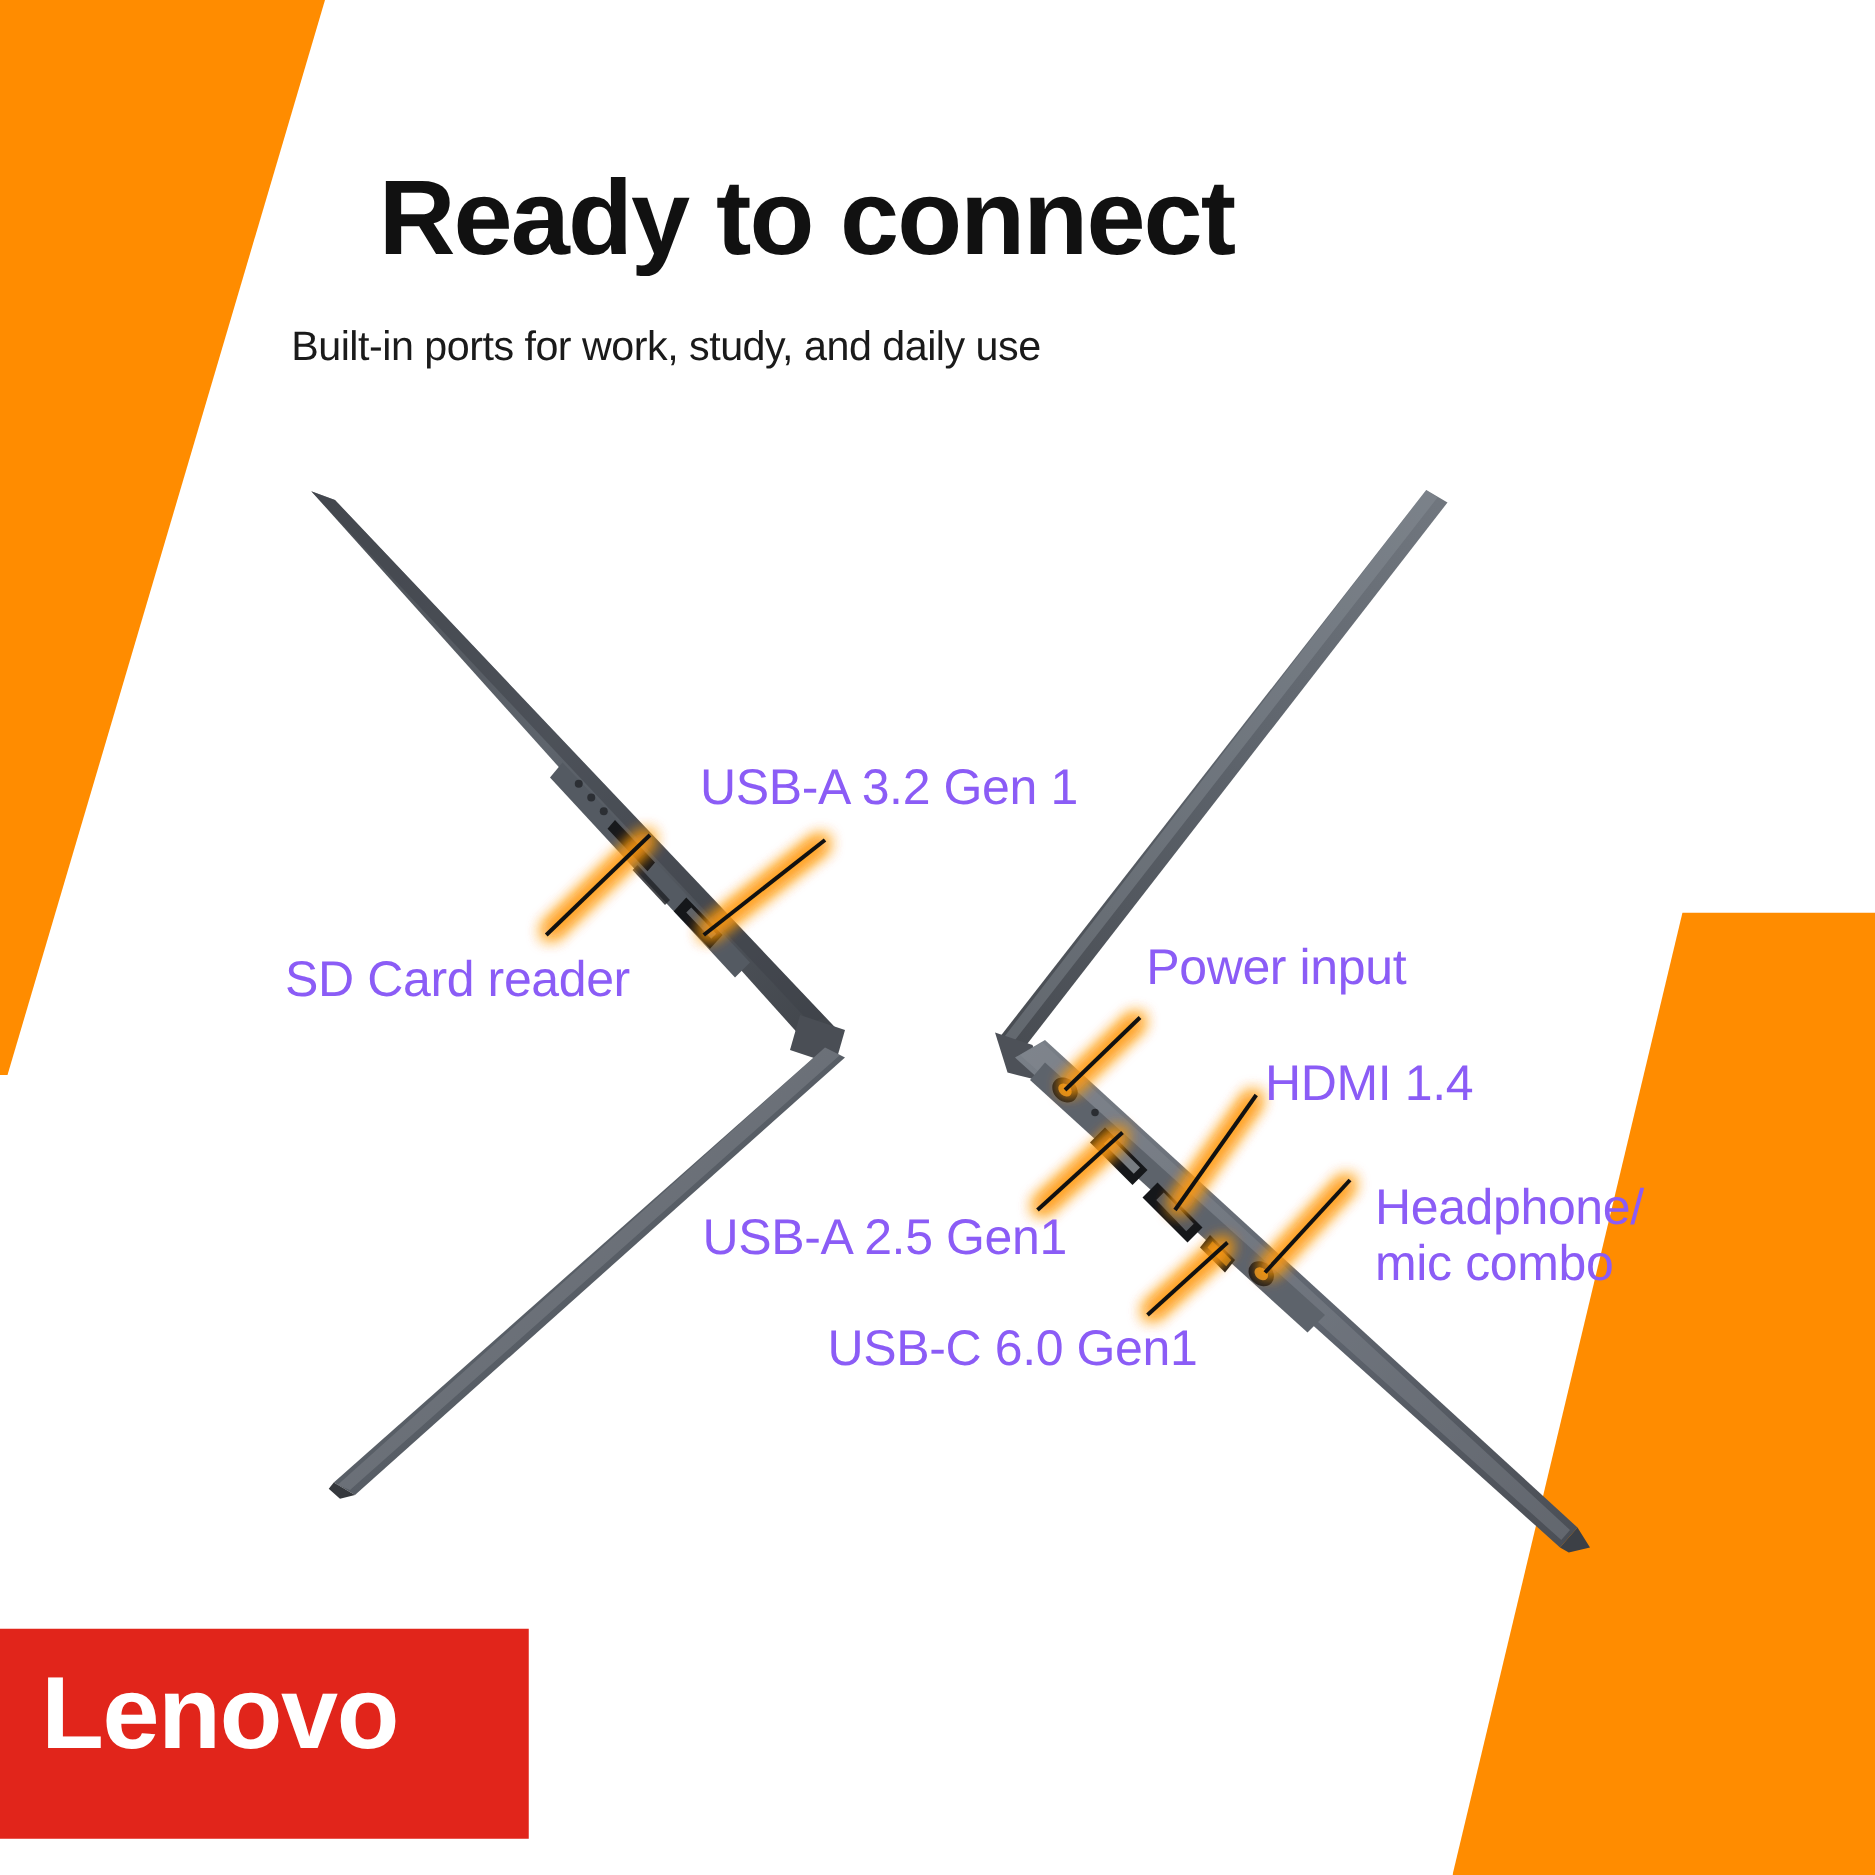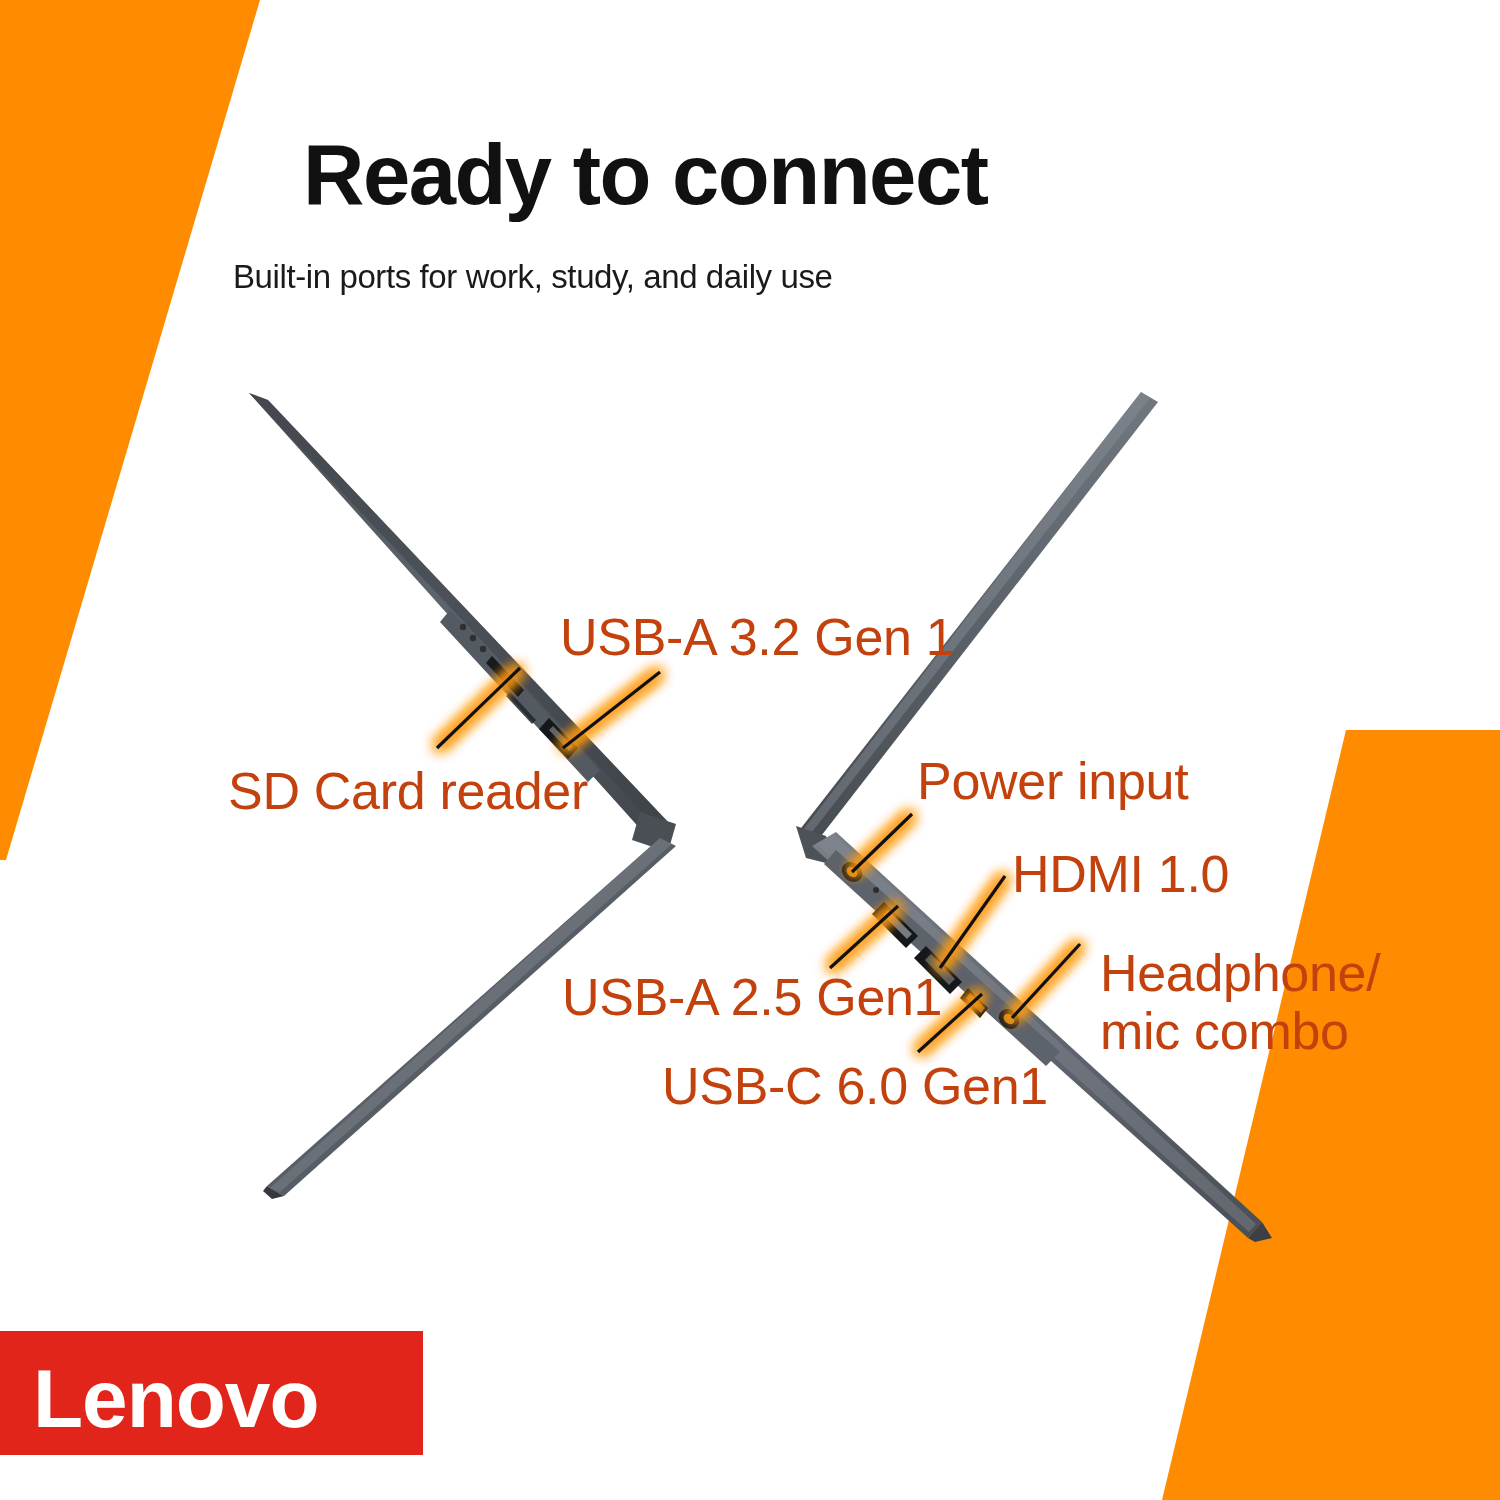--- a/index.html
+++ b/index.html
@@ -64,43 +64,42 @@
   #artwork {
     position: absolute;
     left: 0; top: 0;
     width: 1500px; height: 1500px;
     pointer-events: none;
   }
 
   
   .callout {
     position: absolute;
-    font-size: 52px;
-    color: #c2410c;
+    font-size: 40px;
+    color: #8b5cf6;
     line-height: 1.12;
     white-space: pre;
     letter-spacing: -0.3px;
   }
   #lbl-usba-left   { left: 560px;  top: 608px; }
   #lbl-sd          { left: 228px;  top: 762px; }
   #lbl-power       { left: 917px;  top: 752px; }
   #lbl-hdmi        { left: 1012px; top: 845px; }
   #lbl-headphone   { left: 1100px; top: 944px; }
   #lbl-usba-right  { left: 562px;  top: 968px; }
   #lbl-usbc        { left: 662px;  top: 1057px; }
 
   
   #logo-box {
     position: absolute;
     left: 0;
     top: 1303px;
     width: 423px;
-    height: 124px;
+    height: 168px;
     background: #E1251B;
-    margin-top: 28px;
   }
   #logo-word {
     position: absolute;
     left: 33px;
     top: 20px;
     font-size: 82px;
     font-weight: bold;
     color: #ffffff;
     letter-spacing: -1px;
     line-height: 96px;
@@ -240,21 +239,21 @@
       <g>
         <line x1="1012" y1="1018" x2="1080" y2="944" stroke="#FF9A17" stroke-width="9" filter="url(#glow)"></line>
         <line x1="1012" y1="1018" x2="1080" y2="944" stroke="#111111" stroke-width="3.2"></line>
       </g>
     </g>
   </svg>
 
   <div class="callout" id="lbl-usba-left">USB-A 3.2 Gen 1</div>
   <div class="callout" id="lbl-power">Power input</div>
   <div class="callout" id="lbl-sd">SD Card reader</div>
-  <div class="callout" id="lbl-hdmi">HDMI 1.0</div>
+  <div class="callout" id="lbl-hdmi">HDMI 1.4</div>
   <div class="callout" id="lbl-headphone">Headphone/
 mic combo</div>
   <div class="callout" id="lbl-usba-right">USB-A 2.5 Gen1</div>
   <div class="callout" id="lbl-usbc">USB-C 6.0 Gen1</div>
 
   <div id="logo-box">
     <div id="logo-word">Lenovo</div>
   </div>
 
 </div>

